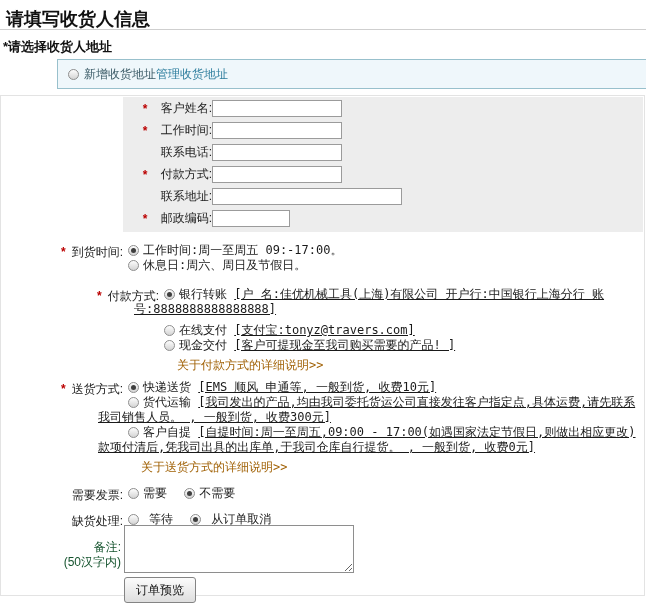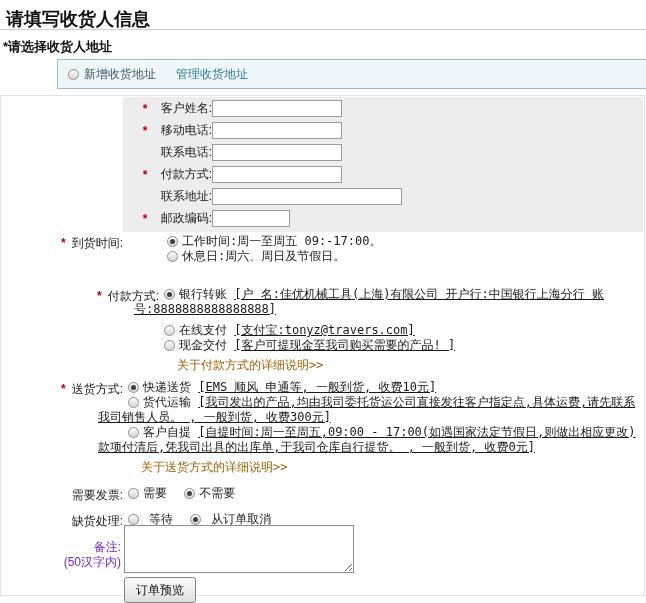--- a/index.html
+++ b/index.html
@@ -8,21 +8,21 @@
               font-size:12px; color:#1a1a1a; position:relative; }
 
   .page-title { position:absolute; left:6px; top:7px; font-size:18px; font-weight:bold; color:#111; }
   .top-rule   { position:absolute; left:0; top:29px; width:646px; border-top:1px solid #cfcfcf; }
   .section-title { position:absolute; left:3px; top:38px; font-size:13px; font-weight:bold; color:#111; }
 
   .addr-box { position:absolute; left:57px; top:59px; width:609px; height:30px;
               background:#eff7fb; border:1px solid #98c0cc; display:flex; align-items:center; }
   .addr-box .radio { margin-left:10px; }
   .addr-label { margin-left:5px; color:#3a5a66; }
-  .manage-link { margin-left:20px; color:#2d7d9d; cursor:pointer; text-decoration:none; }
+  .manage-link { color:#2d7d9d; cursor:pointer; text-decoration:none; }
 
   .panel { position:absolute; left:0; top:95px; width:645px; height:501px;
            border:1px solid #e3e3e3; background:#fff; }
 
   .gray-box { position:absolute; left:122px; top:1px; width:520px; height:135px;
               background:#ededed; padding-top:3px; }
   .g-row { display:flex; align-items:center; height:17px; margin-bottom:5px; }
   .g-req { display:inline-block; width:14px; margin-left:15px; text-align:center;
            color:#bb0000; font-weight:bold; }
   .g-label { display:inline-block; width:60px; text-align:right; color:#222; white-space:nowrap; }
@@ -46,21 +46,21 @@
   .radio { display:inline-block; width:11px; height:11px; border-radius:50%;
            border:1px solid #8e8e8e; background:linear-gradient(#fdfdfd,#d4d4d4);
            vertical-align:-2px; position:relative; cursor:pointer; }
   .radio.sel::after { content:""; position:absolute; left:2px; top:2px; width:5px; height:5px;
                       border-radius:50%; background:#3f3f3f; }
 
   .inline-opt { margin-right:10px; white-space:nowrap; }
   .sp { margin-left:10px; }
 
   .remark-label { position:absolute; left:0; top:444px; width:120px; text-align:right;
-                  line-height:15px; color:#6d28d9; }
+                  line-height:15px; color:#14532d; }
   .remark-ta { position:absolute; left:123px; top:429px; width:230px; height:48px;
                border:1px solid #8e8e8e; background:#fff; resize:both;
                font-family:inherit; font-size:12px; }
   .submit-btn { position:absolute; left:123px; top:481px; height:26px; padding:1px 11px;
                 font-family:inherit; font-size:12px; color:#111;
                 border:1px solid #848484; border-radius:3px;
                 background:linear-gradient(#fcfcfc,#dedede); cursor:pointer; }
 </style>
 </head>
 <body>
@@ -78,21 +78,21 @@
 <div class="panel">
 
   <div class="gray-box">
     <div class="g-row">
       <span class="g-req">*</span>
       <span class="g-label">客户姓名:</span>
       <input type="text" class="in-md" style="">
     </div>
     <div class="g-row">
       <span class="g-req">*</span>
-      <span class="g-label">移动电话:</span>
+      <span class="g-label">工作时间:</span>
       <input type="text" class="in-md" style="">
     </div>
     <div class="g-row">
       <span class="g-req"></span>
       <span class="g-label">联系电话:</span>
       <input type="text" class="in-md" style="">
     </div>
     <div class="g-row">
       <span class="g-req">*</span>
       <span class="g-label">付款方式:</span>
@@ -103,21 +103,21 @@
       <span class="g-label">联系地址:</span>
       <input type="text" class="in-lg" style="">
     </div>
     <div class="g-row">
       <span class="g-req">*</span>
       <span class="g-label">邮政编码:</span>
       <input type="text" class="in-sm" style="">
     </div>
   </div>
 
-  <div class="frow" style="top:138px;padding-left:39px;">
+  <div class="frow" style="top:147px;">
     <div class="row-label"><span class="req">*</span><span>到货时间:</span></div>
     <div class="opts">
       <span class="opt"><span class="radio sel"></span><span class="opt-name">工作时间:周一至周五 09:-17:00。</span></span>
       <span class="opt"><span class="radio"></span><span class="opt-name">休息日:周六、周日及节假日。</span></span>
     </div>
   </div>
 
   <div class="frow" style="top:191px;margin-left:36px;">
     <div class="row-label"><span class="req">*</span><span>付款方式:</span></div>
     <div class="opts">

